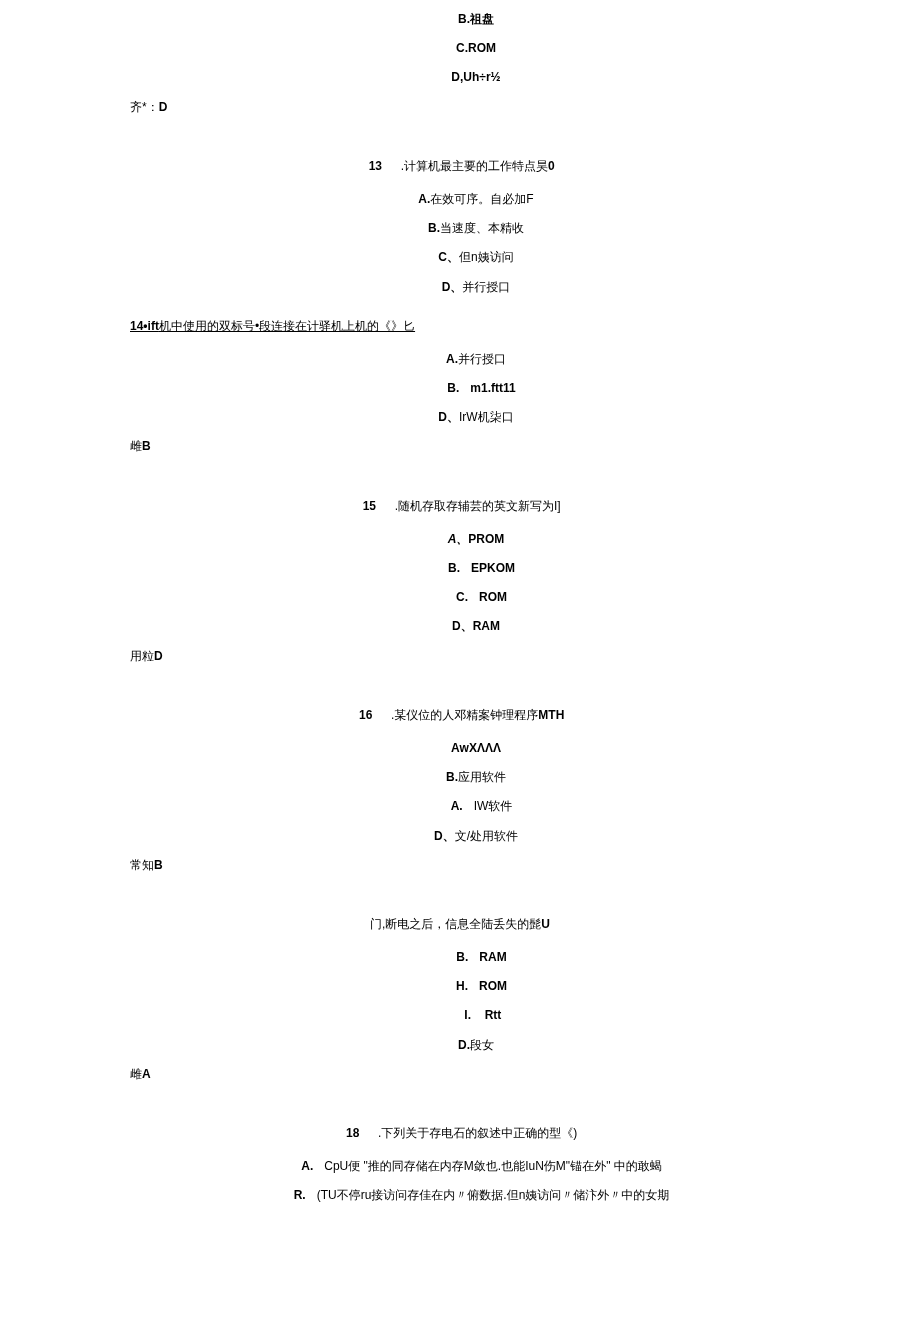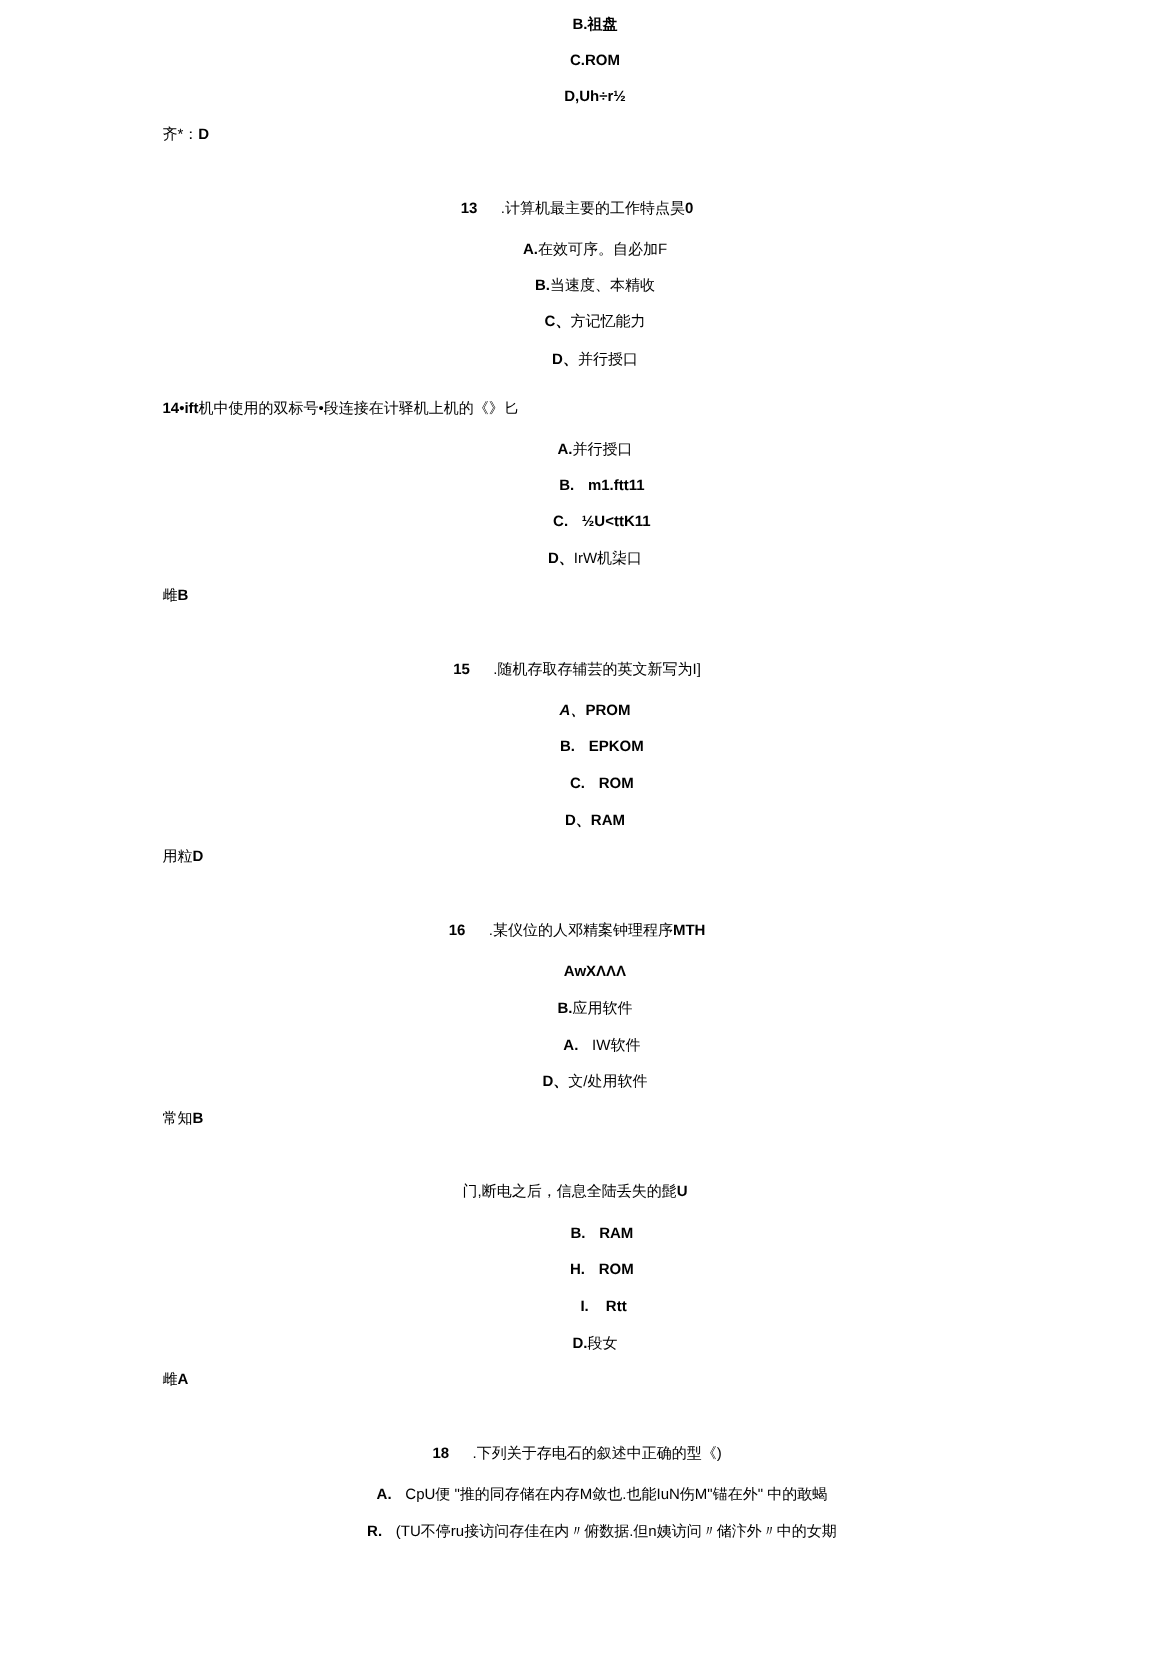--- a/index.html
+++ b/index.html
@@ -56,20 +56,21 @@
     }
     .question-header .qtext {
       margin-left: 12px;
     }
     .question-header .q-bold-end {
       font-weight: bold;
     }
     .question-header-inline {
       margin-top: 20px;
       margin-bottom: 14px;
+      text-decoration: underline;
     }
     .question-header-inline .qnum {
       font-weight: bold;
     }
     .q14-text {
       font-weight: normal;
     }
     .italic-a {
       font-style: italic;
       font-weight: bold;
@@ -92,40 +93,37 @@
   <span class="qtext">.计算机最主要的工作特点昊</span><span class="q-bold-end">0</span>
 </div>
 <div class="option-list">
   <div class="option-item normal">
     <span class="prefix">A.</span><span>在效可序。自必加F</span>
   </div>
   <div class="option-item normal">
     <span class="prefix">B.</span><span>当速度、本精收</span>
   </div>
   <div class="option-item normal">
-    <span class="prefix">C、</span><span>方记忆能力</span>
+    <span class="prefix">C、</span><span>但n姨访问</span>
   </div>
   <div class="option-item normal">
     <span class="prefix">D、</span><span>并行授口</span>
   </div>
 </div>
 
 <div class="question-header-inline">
   <span class="qnum">14•ift</span><span class="q14-text">机中使用的双标号•段连接在计驿机上机的《》匕</span>
 </div>
 <div class="option-list">
   <div class="option-item normal">
     <span class="prefix">A.</span><span>并行授口</span>
   </div>
   <div class="option-item">
     <span class="prefix prefix-wide">B.</span><span>m1.ftt11</span>
   </div>
-  <div class="option-item">
-    <span class="prefix prefix-wide">C.</span><span>½U&lt;ttK11</span>
-  </div>
   <div class="option-item normal">
     <span class="prefix">D、</span><span class="bold">IrW机柒口</span>
   </div>
 </div>
 <div class="answer-line">
   <span>雌</span><span class="bold">B</span>
 </div>
 
 <div class="question-header">
   <span class="qnum">15</span>

